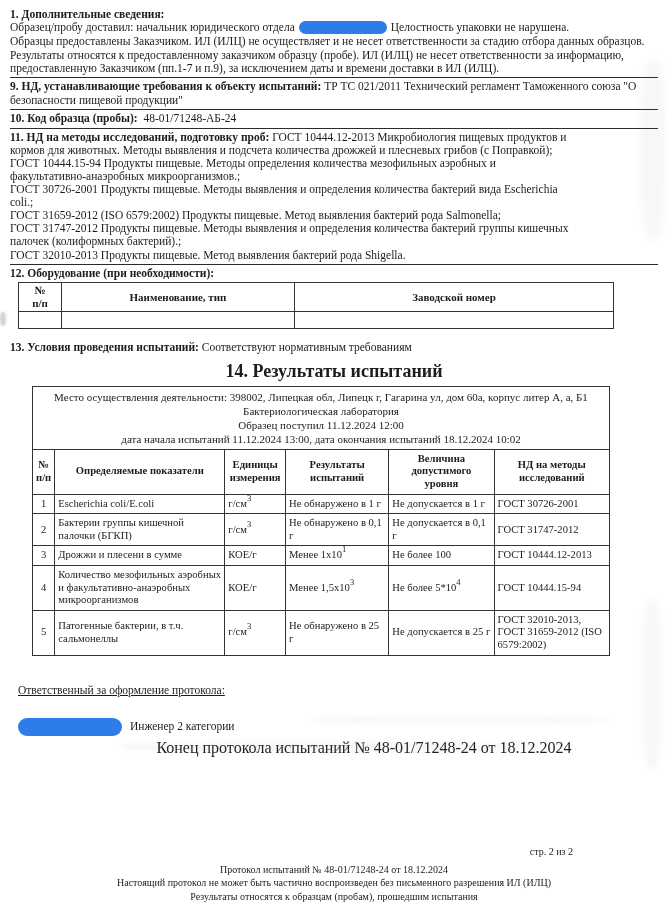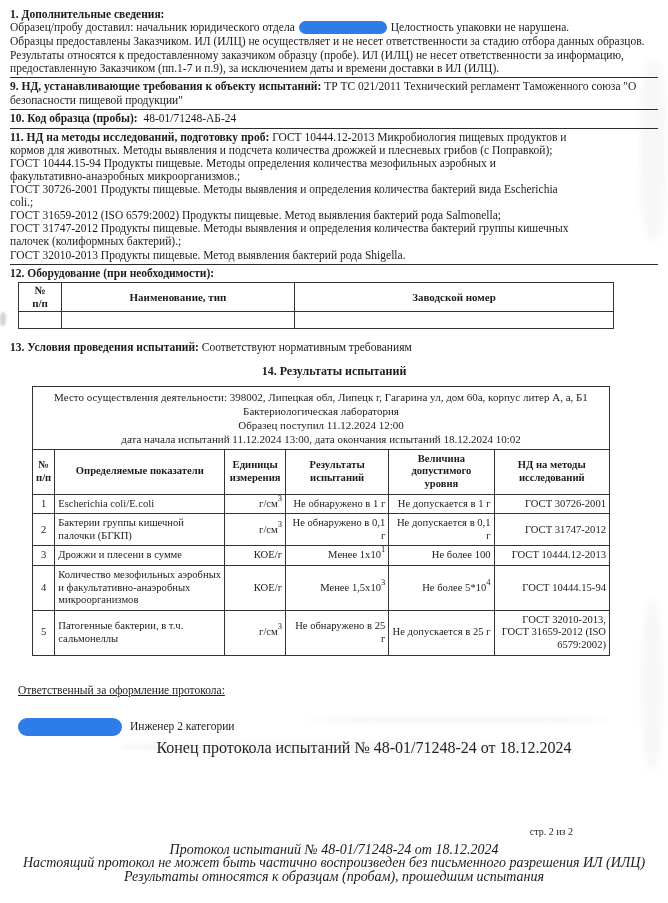--- a/index.html
+++ b/index.html
@@ -28,48 +28,48 @@
   .t12{width:578px;margin:2px 0 0 8px;font-size:11px;line-height:13px;}
   .t12 .c1{width:36px;}
   .t12 .c2{width:226px;}
   .t12 .c3{width:312px;}
   .t12 .empty td{height:14px;}
 
   .sec13{margin-top:12px;}
 
   
   .sec14-title{
-    text-align:center;font-weight:bold;font-size:12px;
+    text-align:center;font-weight:bold;font-size:18px;
     margin:11px 0 7px 0;
   }
   .t14{width:578px;margin-left:22px;font-size:10.6px;line-height:12.6px;}
   .t14 .c1{width:22px;}
   .t14 .c2{width:168px;}
   .t14 .c3{width:60px;}
   .t14 .c4{width:102px;}
   .t14 .c5{width:104px;}
   .t14 .c6{width:114px;}
   .t14 .info-cell{padding:3px 4px;}
   .t14 .info-cell div{text-align:center;font-size:11px;line-height:14px;}
   .t14 th{padding:3px 2px;}
   .t14 td{padding:3px 3px;}
   .t14 .num{text-align:center;}
-  .t14 .ctr{text-align:right;}
+  .t14 .ctr{text-align:left;}
   sup{font-size:8.5px;line-height:0;vertical-align:6px;}
 
   
   .sign{margin:28px 0 0 8px;}
   .sign-head{text-decoration:underline;}
   .sign-row{display:flex;align-items:center;margin-top:21px;}
   .end-line{text-align:center;font-size:16px;margin-top:5px;padding-left:60px;}
 
   
-  .footer{position:absolute;left:0;bottom:20px;width:668px;}
+  .footer{position:absolute;left:0;bottom:0;width:668px;}
   .page-num{text-align:right;padding-right:95px;font-size:10px;margin-bottom:4px;}
-  .footer-lines div{text-align:center;font-size:14px;line-height:13.5px;font-style:italic;}
+  .footer-lines div{text-align:center;font-size:10px;line-height:13.5px;}
 
   
   .smudge{position:absolute;background:rgba(120,120,120,0.06);filter:blur(3px);border-radius:40%;}
   .s1{right:2px;top:60px;width:26px;height:180px;}
   .s2{right:6px;top:600px;width:20px;height:170px;}
   .s3{left:0px;top:312px;width:6px;height:14px;background:rgba(80,80,80,0.25);filter:blur(1px);}
   .s4{left:120px;top:742px;width:420px;height:10px;background:rgba(130,130,130,0.07);filter:blur(2px);}
   .s5{right:60px;top:716px;width:300px;height:8px;background:rgba(130,130,130,0.06);filter:blur(2px);}
 </style>
 </head>

